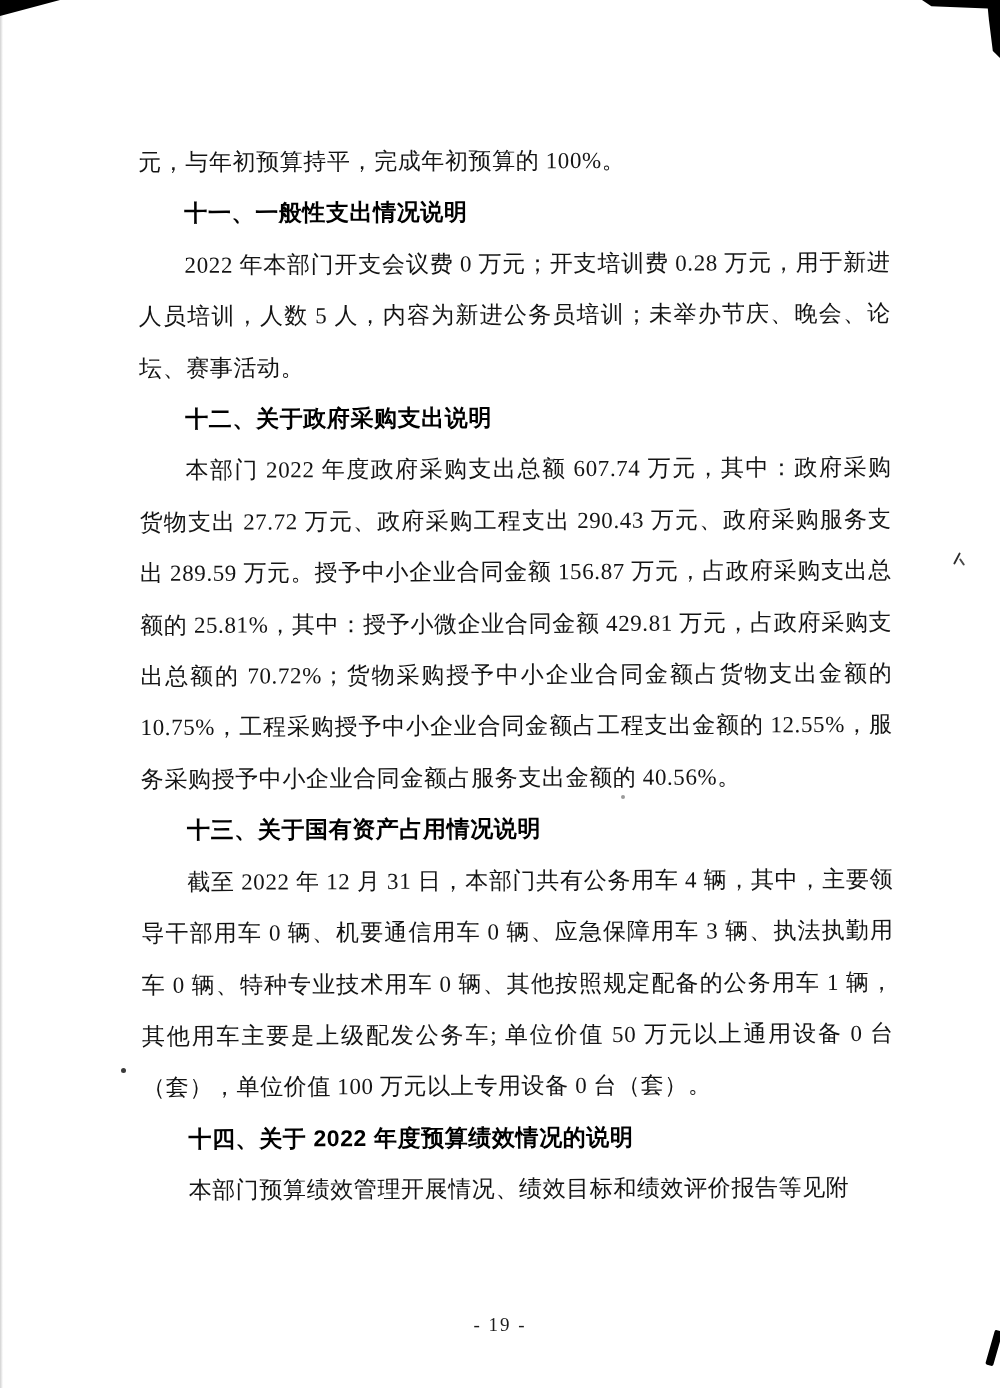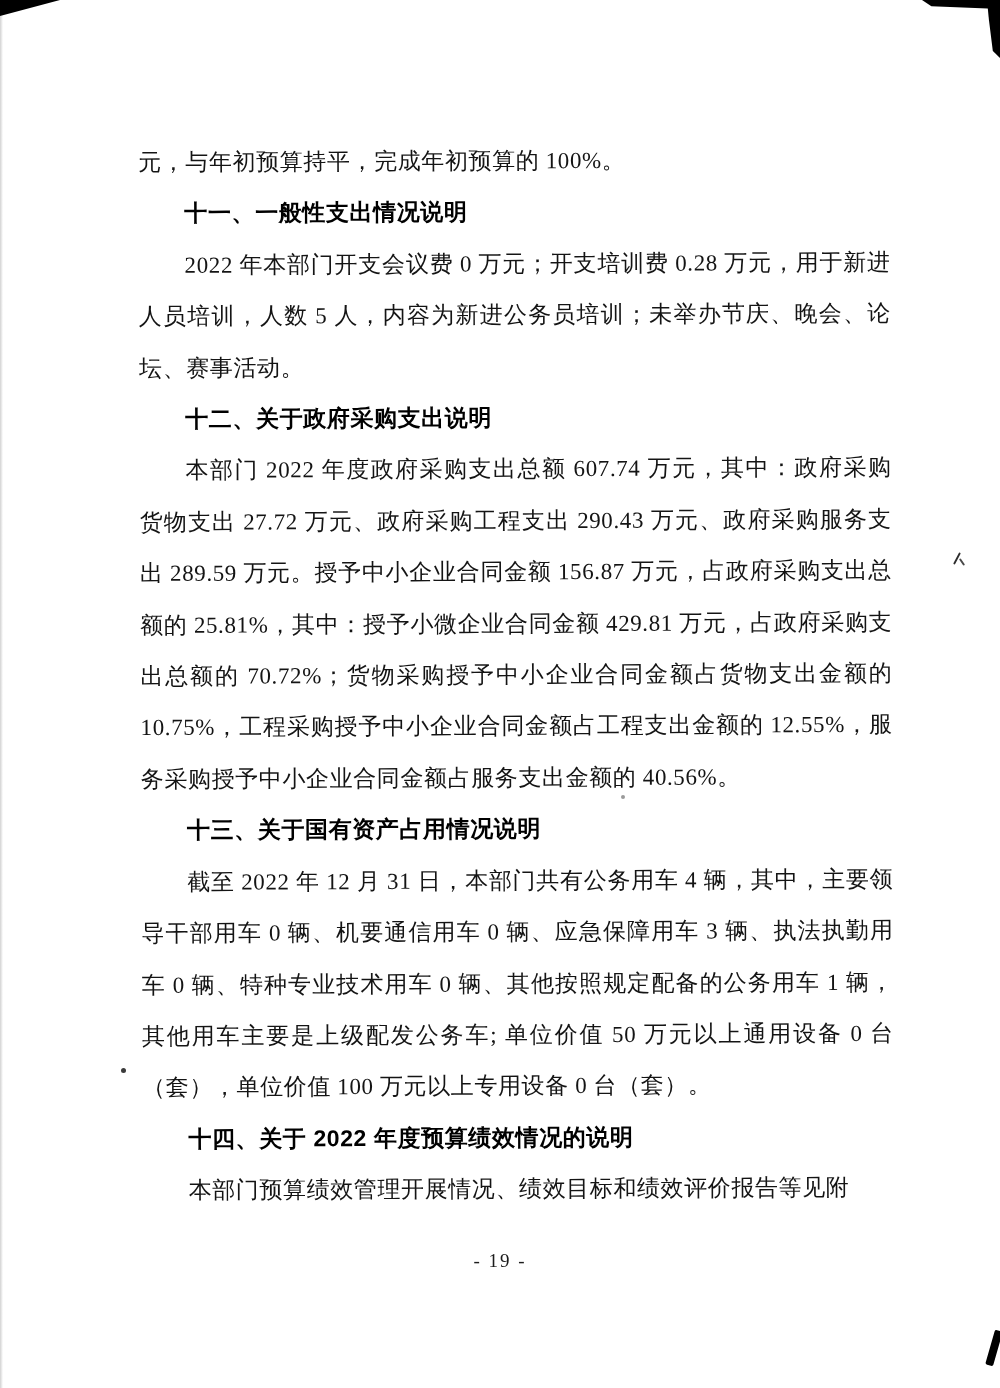--- a/index.html
+++ b/index.html
@@ -38,21 +38,21 @@
   }
   .content p.cont { text-indent:0; }
   .content h2 {
     font-family:"Liberation Sans","DejaVu Sans",sans-serif;
     font-weight:bold;
     color:#000;
     text-indent:2em;
     text-align:left;
   }
   .pagenum {
-    position:absolute; left:0; right:0; top:1250px;
+    position:absolute; left:0; right:0; top:1314px;
     text-align:center;
     font-size:19px;
     letter-spacing:2px;
     color:#1c1c1c;
   }
   
   .artifact { position:absolute; background:#000; }
   .a-tl {
     left:0; top:0; width:60px; height:16px;
     clip-path:polygon(0 0, 100% 0, 0 100%);

